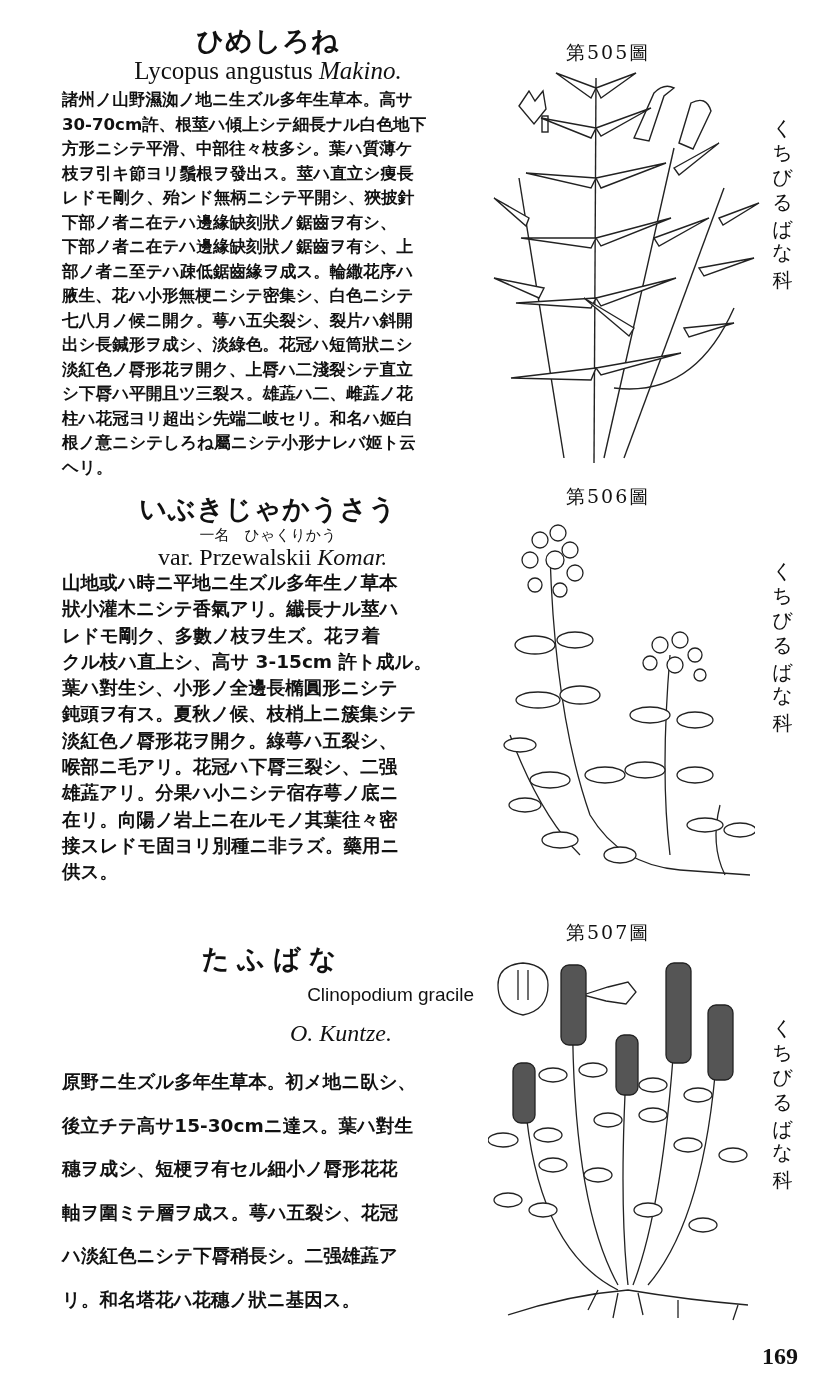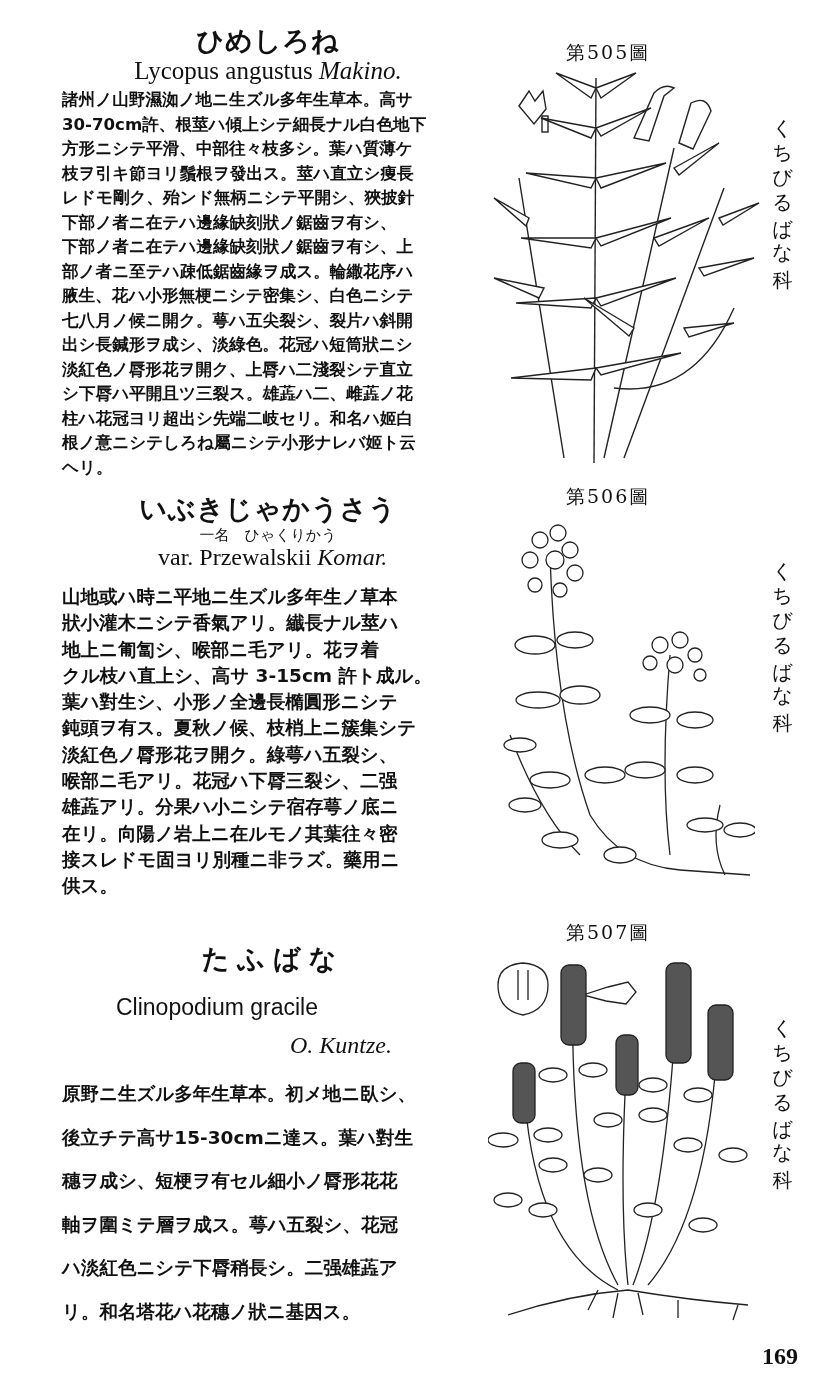--- a/index.html
+++ b/index.html
@@ -107,24 +107,24 @@
   </g>
 </svg>
 
 <div class="entry" style="top:492px;">
   <div class="jp-title">いぶきじゃかうさう</div>
   <div class="alias">一名　ひゃくりかう</div>
   <div class="latin" style="padding-left:96px;">
     <span>var. Przewalskii</span>
     <i>Komar.</i>
   </div>
-  <div class="body-text" style="line-height:26.3px;font-size:18.5px;margin-top:14px;">
+  <div class="body-text" style="line-height:26.3px;font-size:18.5px;margin-top:0;">
     <span>山地或ハ時ニ平地ニ生ズル多年生ノ草本</span>
     <span>狀小灌木ニシテ香氣アリ。纎長ナル莖ハ</span>
-    <span>地上ニ匍匐シ、喉部ニ毛アリ。花ヲ着</span>
+    <span>レドモ剛ク、多數ノ枝ヲ生ズ。花ヲ着</span>
     <span>クル枝ハ直上シ、高サ 3-15cm 許ト成ル。</span>
     <span>葉ハ對生シ、小形ノ全邊長橢圓形ニシテ</span>
     <span>鈍頭ヲ有ス。夏秋ノ候、枝梢上ニ簇集シテ</span>
     <span>淡紅色ノ脣形花ヲ開ク。綠萼ハ五裂シ、</span>
     <span>喉部ニ毛アリ。花冠ハ下脣三裂シ、二强</span>
     <span>雄蕋アリ。分果ハ小ニシテ宿存萼ノ底ニ</span>
     <span>在リ。向陽ノ岩上ニ在ルモノ其葉往々密</span>
     <span>接スレドモ固ヨリ別種ニ非ラズ。藥用ニ</span>
     <span>供ス。</span>
   </div>
@@ -171,21 +171,21 @@
       <ellipse cx="195" cy="260" rx="18" ry="8"></ellipse>
     <ellipse cx="205" cy="310" rx="18" ry="7"></ellipse>
       <ellipse cx="240" cy="315" rx="16" ry="7"></ellipse>
     <ellipse cx="20" cy="230" rx="16" ry="7"></ellipse>
       <ellipse cx="25" cy="290" rx="16" ry="7"></ellipse>
   </g>
 </svg>
 
 <div class="entry" style="top:942px;">
   <div class="jp-title" style="letter-spacing:8px;padding-left:10px;">たふばな</div>
-  <div class="latin" style="padding-left:54px;margin-top:18px;font-family:'Liberation Sans',sans-serif;font-size:23px;">
+  <div class="latin" style="padding-left:54px;margin-top:6px;font-family:'Liberation Sans',sans-serif;font-size:19px;text-align:right;">
     <span>Clinopodium gracile</span>
   </div>
   <div class="latin" style="padding-left:228px;margin-top:12px;">
     <i>O. Kuntze.</i>
   </div>
   <div class="body-text" style="line-height:43.5px;font-size:18.5px;margin-top:14px;">
     <span>原野ニ生ズル多年生草本。初メ地ニ臥シ、</span>
     <span>後立チテ高サ15-30cmニ達ス。葉ハ對生</span>
     <span>穗ヲ成シ、短梗ヲ有セル細小ノ脣形花花</span>
     <span>軸ヲ圍ミテ層ヲ成ス。萼ハ五裂シ、花冠</span>

